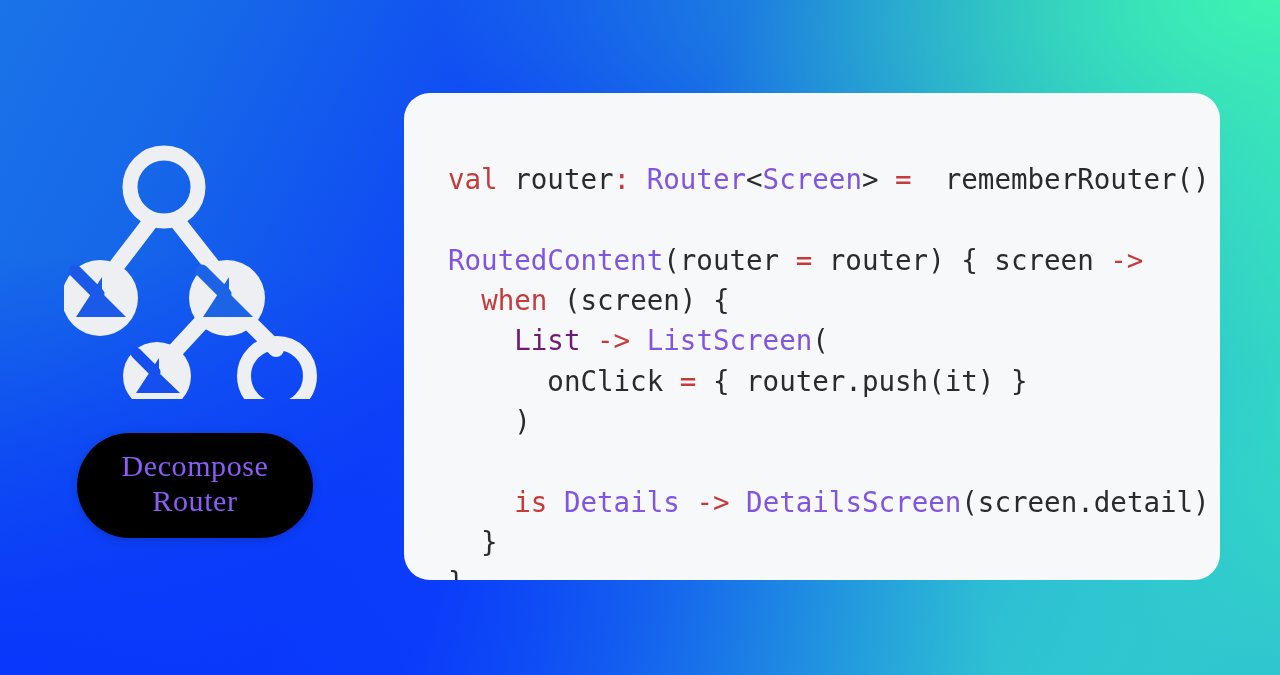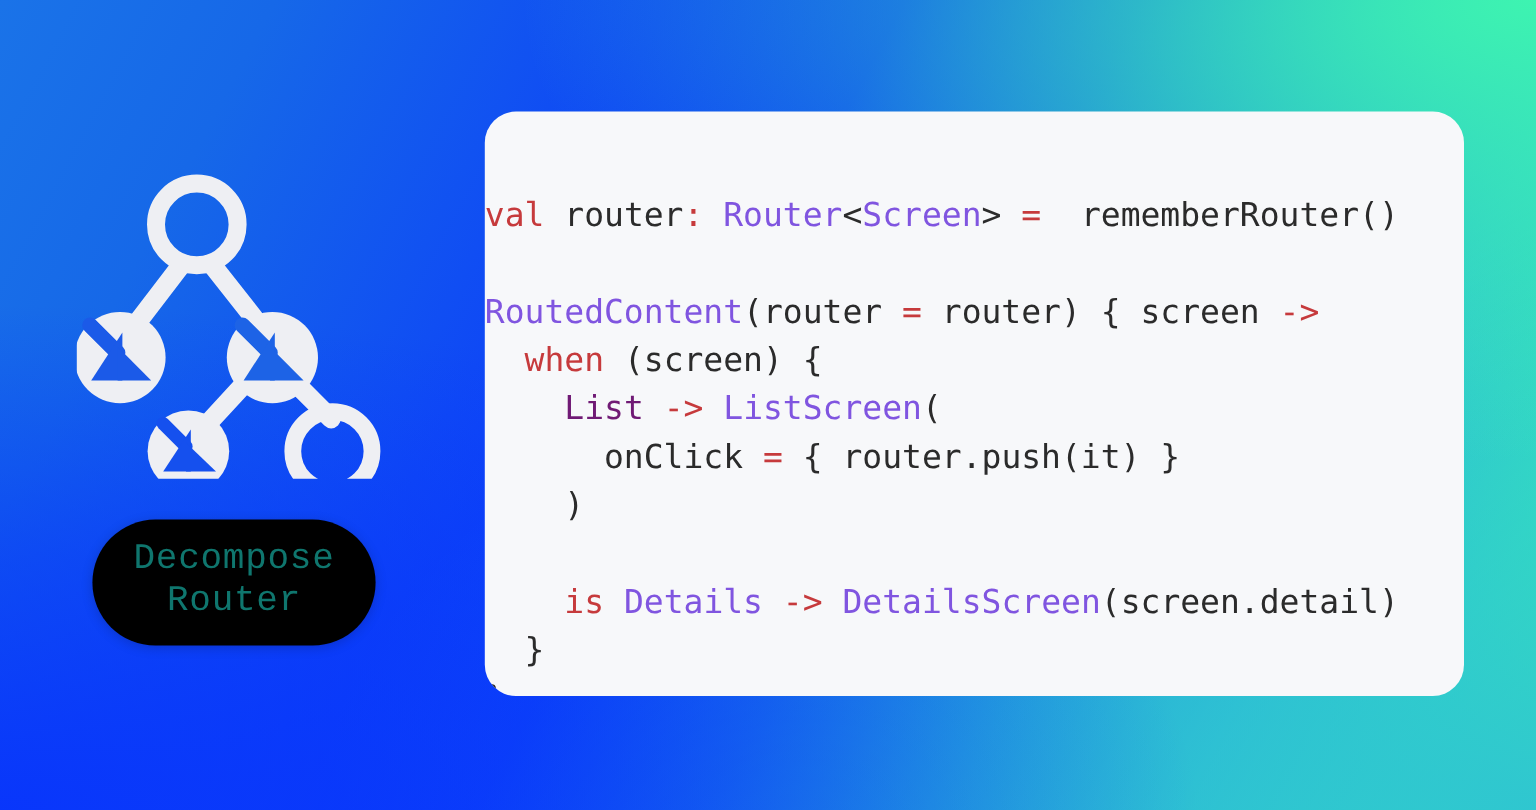--- a/index.html
+++ b/index.html
@@ -61,22 +61,22 @@
 
   #brand-pill {
     background: #000000;
     border-radius: 56px;
     padding: 16px 34px 20px 34px;
     min-width: 236px;
     text-align: center;
     box-shadow: 0 2px 10px rgba(0,0,0,0.18);
   }
   .pill-line {
-    font-family: Liberation Mono, monospace;
-    color: #0f766e;
+    font-family: Liberation Serif, serif;
+    color: #8b5cf6;
     font-size: 30px;
     line-height: 1.16;
     letter-spacing: 0.6px;
     white-space: nowrap;
   }
 
   
   #code-card {
     position: absolute;
     left: 404px;
@@ -91,21 +91,21 @@
 
   #code-block {
     font-family: "DejaVu Sans Mono", "Liberation Mono", monospace;
     font-size: 27.5px;
     line-height: 40.3px;
     white-space: pre;
     color: #2b2b2b;
     padding-left: 14px;
     letter-spacing: 0px;
   }
-  .code-line { display:block; min-height: 40.3px; }
+  .code-line { display:block; min-height: 40.3px; margin-left: 44px; }
 
   .tok-kw   { color: #c63a3c; }   
   .tok-type { color: #8055e0; }   
   .tok-enum { color: #701a75; }   
   .tok-plain{ color: #2b2b2b; }
 </style>
 </head>
 <body>
 
 <div id="stage">

